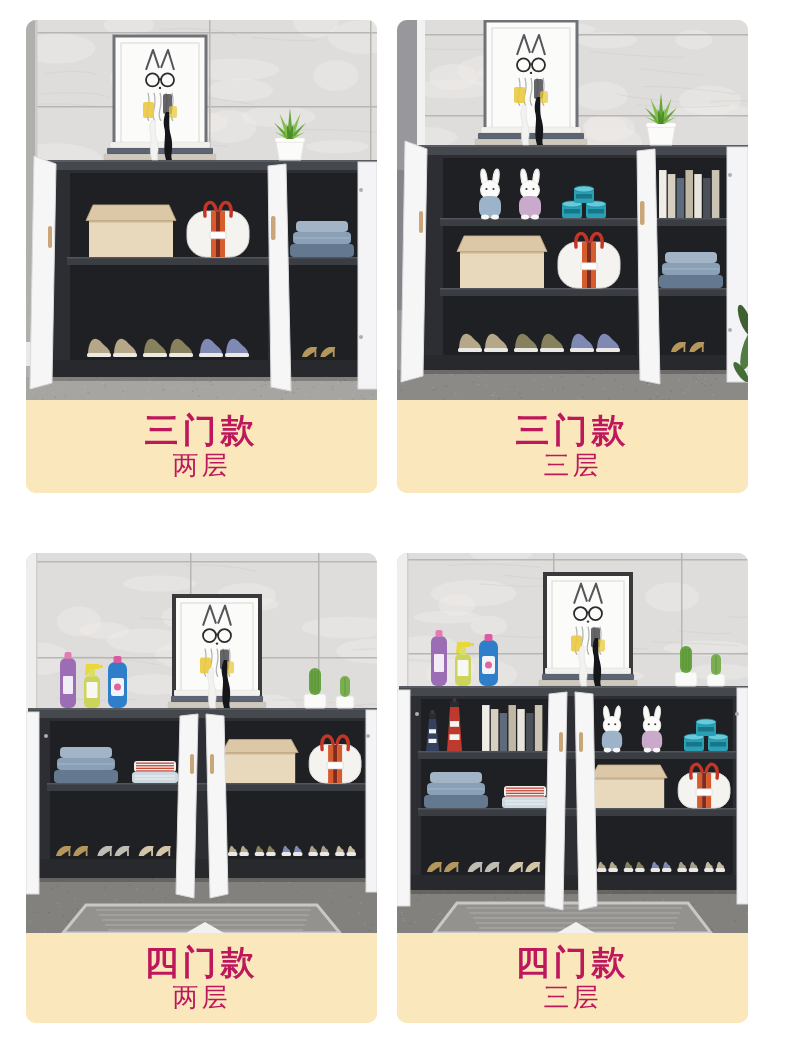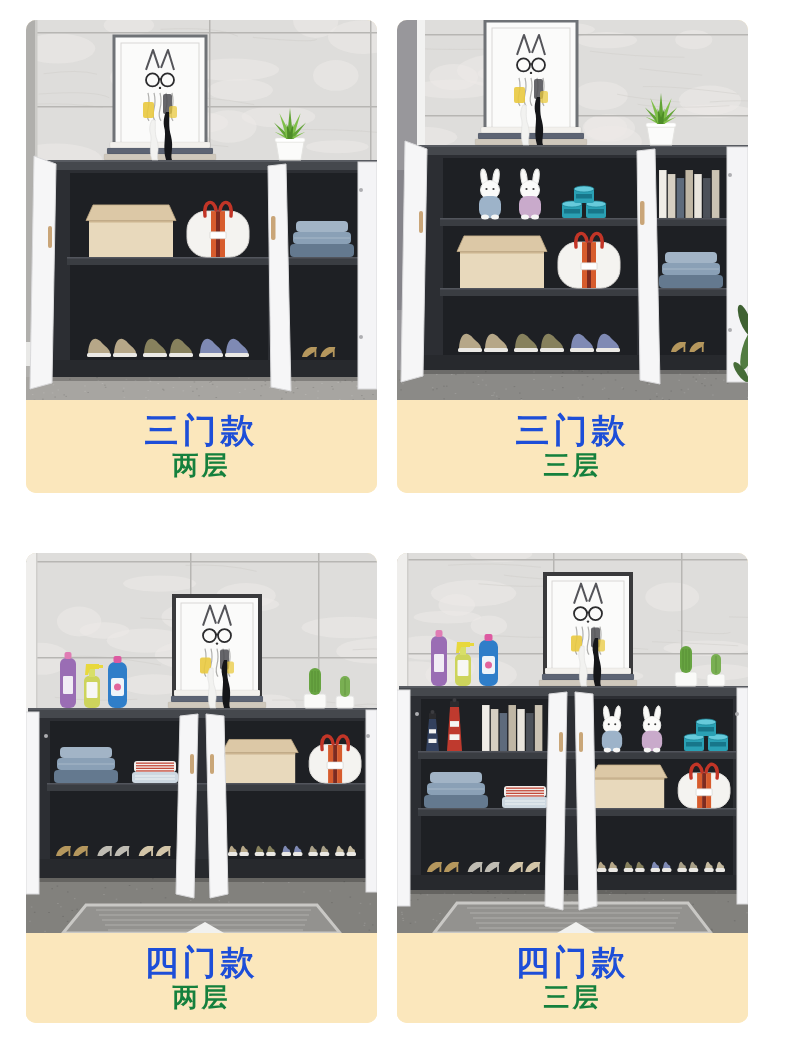--- a/index.html
+++ b/index.html
@@ -15,24 +15,24 @@
   #card1{left:397px;top:20px;height:473px;}
   #card2{left:26px;top:553px;height:470px;}
   #card3{left:397px;top:553px;height:470px;}
   .photo{display:block;width:351px;height:380px;}
   .label{
     position:absolute;left:0;right:0;top:380px;bottom:0;
     display:flex;flex-direction:column;align-items:center;justify-content:center;
     gap:3px;
   }
   .title{
-    font-size:34px;font-weight:700;letter-spacing:4px;color:#1d4ed8;line-height:1.1;
+    font-size:34px;font-weight:700;letter-spacing:4px;color:#be185d;line-height:1.1;
   }
   .subtitle{
-    font-size:26px;font-weight:700;letter-spacing:3px;color:#15803d;line-height:1.1;
+    font-size:26px;font-weight:400;letter-spacing:3px;color:#be185d;line-height:1.1;
   }
 </style>
 </head>
 <body>
 
 <div class="card" id="card0">
   <svg class="photo" viewBox="0 0 351 380" preserveAspectRatio="none">
       <g>
         <rect x="0" y="0" width="351" height="380" fill="#dedddb"></rect>
         <ellipse cx="29.918055555555558" cy="139.60450960219478" rx="46.09902263374485" ry="16.13966049382716" fill="#eceae7" opacity="0.55"></ellipse>

